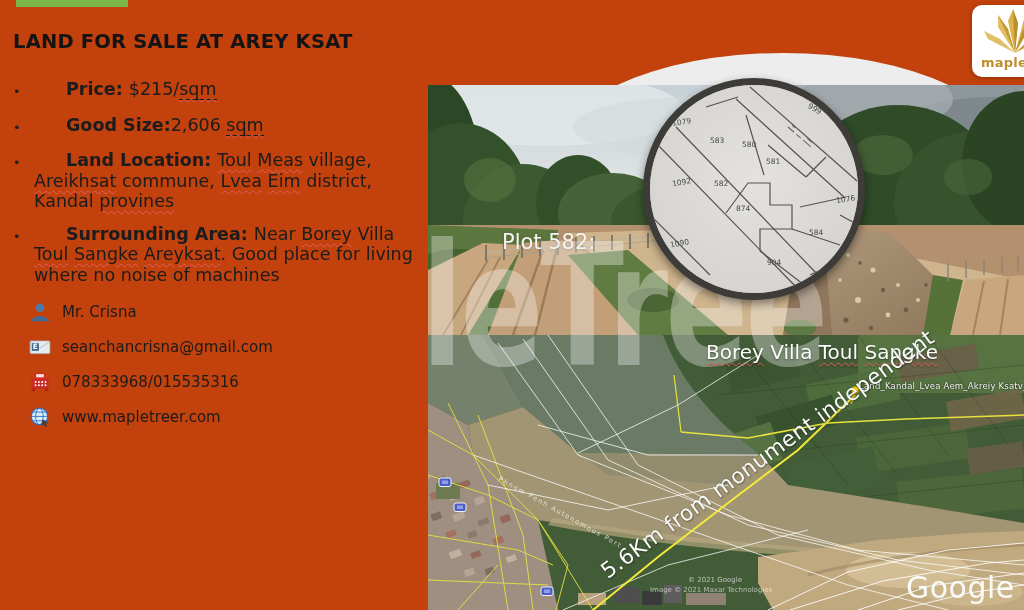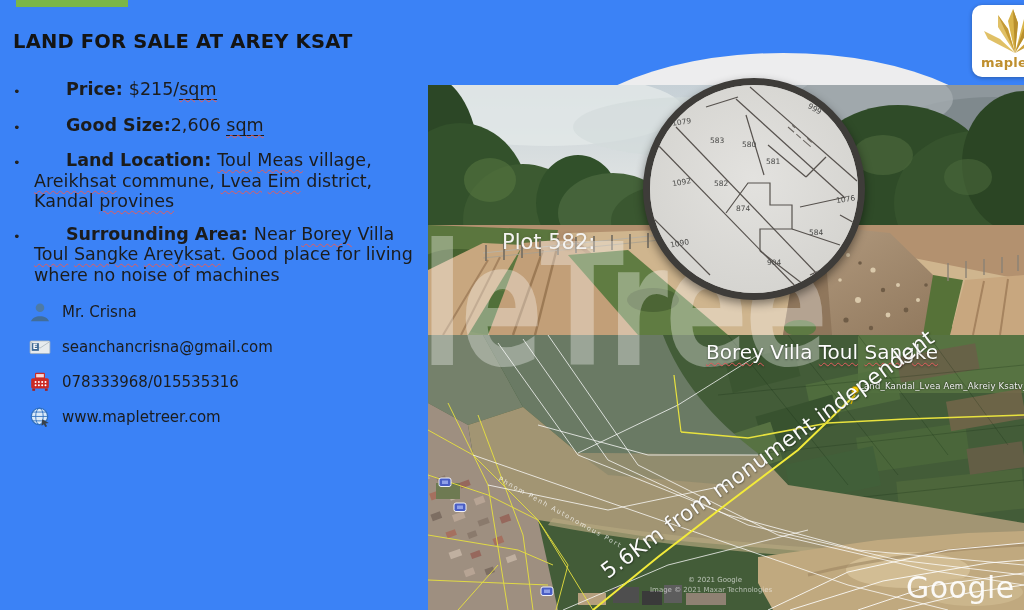--- a/index.html
+++ b/index.html
@@ -1,16 +1,16 @@
 <!DOCTYPE html>
 <html><head>
 <meta charset="utf-8">
 <style>
   html,body{margin:0;padding:0;background:#fff;}
-  .page{position:relative;width:1024px;height:610px;background:#3b82f6;overflow:hidden;
+  .page{position:relative;width:1024px;height:610px;background:#c2410c;overflow:hidden;
         font-family:"DejaVu Sans","Liberation Sans",sans-serif;color:#1c1c1c;}
   .green-bar{position:absolute;left:16px;top:0;width:112px;height:7px;background:#7ab648;}
   .gray-ellipse{position:absolute;left:548px;top:53px;width:470px;height:220px;border-radius:50%;
         background:#ededee;z-index:0;}
   
   .info{position:absolute;left:13px;top:30px;width:412px;z-index:3;}
   .title{font-size:19.5px;font-weight:bold;letter-spacing:.2px;color:#141414;margin:0 0 26px 0;}
   .bullets{list-style:none;margin:0;padding:0;}
   .bullets li{display:flex;margin:0 0 12px 0;font-size:17.5px;line-height:20.5px;}
   .dot{width:21px;flex:0 0 21px;font-size:13px;padding-top:3px;color:#222;}

